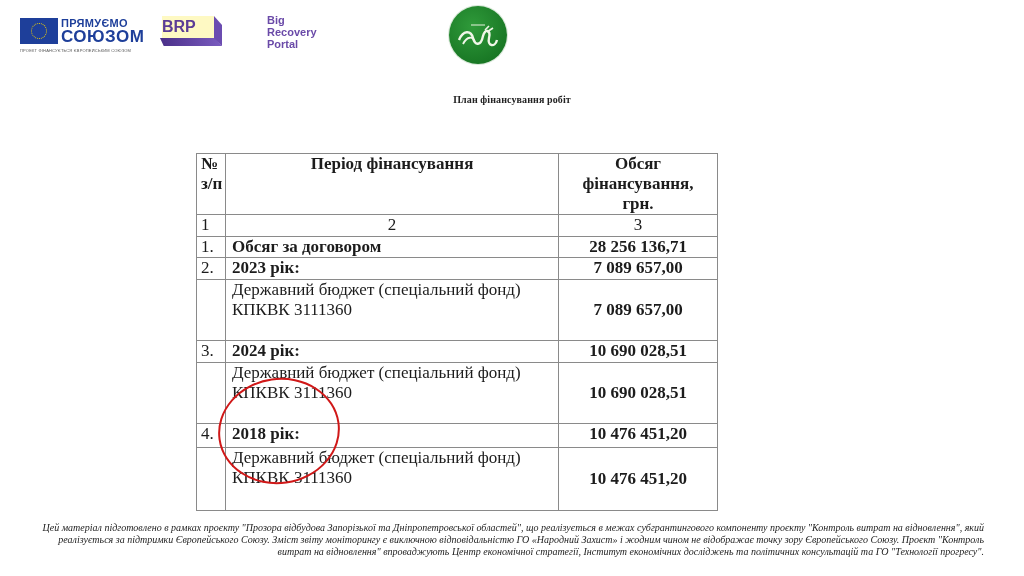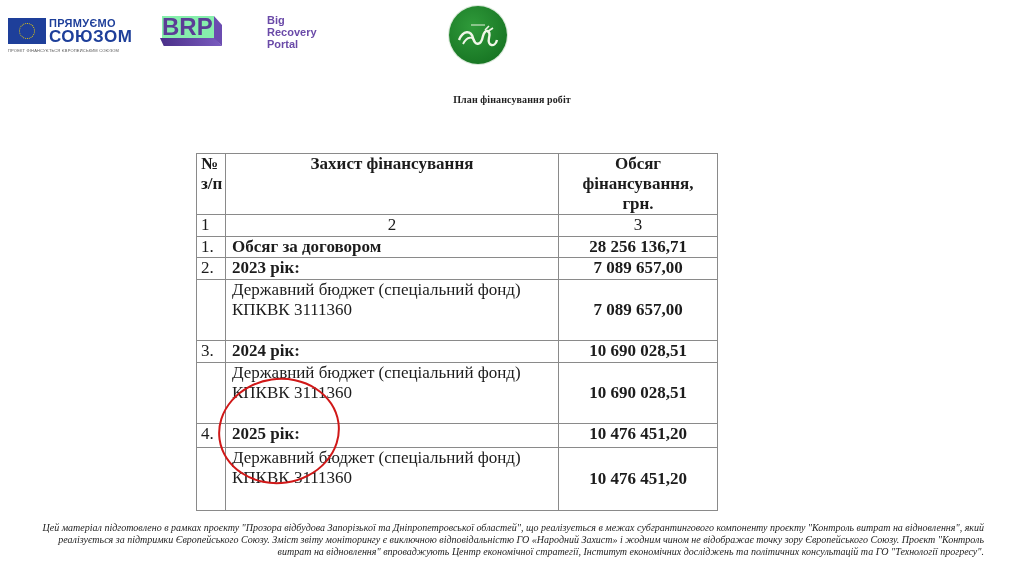--- a/index.html
+++ b/index.html
@@ -3,36 +3,36 @@
 <meta charset="utf-8">
 <style>
   html, body { margin: 0; padding: 0; }
   body {
     width: 1024px; height: 576px; background: #ffffff; position: relative; overflow: hidden;
     font-family: "Liberation Serif", serif; color: #1a1a1a;
   }
   .logos { position: absolute; top: 0; left: 0; width: 1024px; height: 70px; }
 
   
-  .logo-eu { position: absolute; left: 8px; top: 18px; width: 110px; height: 38px; }
+  .logo-eu { position: absolute; left: 20px; top: 18px; width: 110px; height: 38px; }
   .eu-flag { position: absolute; left: 0; top: 0; width: 38px; height: 26px; background: #1e3f9a; }
   .eu-flag .ring { position: absolute; left: 11px; top: 5px; width: 16px; height: 16px; border-radius: 50%;
     border: 1px dotted #f5d400; box-sizing: border-box; }
   .eu-text1 { position: absolute; left: 41px; top: -1px; font-family: "Liberation Sans", sans-serif; font-weight: bold;
     font-size: 11px; color: #1e3f9a; letter-spacing: 0.3px; }
   .eu-text2 { position: absolute; left: 41px; top: 9px; font-family: "Liberation Sans", sans-serif; font-weight: bold;
     font-size: 17px; color: #1e3f9a; letter-spacing: 0.5px; }
   .eu-sub { position: absolute; left: 0; top: 30px; font-family: "Liberation Sans", sans-serif; font-size: 4px;
     color: #555; white-space: nowrap; letter-spacing: 0.2px; }
 
   
   .logo-brp { position: absolute; left: 160px; top: 14px; width: 140px; height: 40px; }
   .brp-box { position: absolute; left: 0; top: 2px; width: 60px; height: 30px; }
-  .brp-box .front { position: absolute; left: 2px; top: 0; width: 52px; height: 22px; background: #86efac;
-    font-family: "Liberation Sans", sans-serif; font-weight: bold; font-size: 24px; color: #5b3d96; line-height: 22px; }
+  .brp-box .front { position: absolute; left: 2px; top: 0; width: 52px; height: 22px; background: #fef9c3;
+    font-family: "Liberation Sans", sans-serif; font-weight: bold; font-size: 16px; color: #5b3d96; line-height: 22px; }
   .brp-box .base { position: absolute; left: 0; top: 22px; width: 62px; height: 8px;
     background: linear-gradient(90deg, #4a2f88, #7a5cc0); clip-path: polygon(0 0, 88% 0, 100% 100%, 6% 100%); }
   .brp-box .side { position: absolute; left: 54px; top: 0; width: 8px; height: 30px; background: #6b4cb0;
     clip-path: polygon(0 0, 100% 30%, 100% 100%, 0 75%); }
   .brp-text { position: absolute; left: 74px; top: 0; font-family: "Liberation Sans", sans-serif; font-weight: bold;
     font-size: 11px; line-height: 12px; color: #6a4aa8; margin-left: 33px; }
 
   
   .logo-ied { position: absolute; left: 322px; top: 14px; width: 100px; height: 36px; }
   .ied-tri { position: absolute; left: 0; top: 0; width: 34px; height: 32px; }
@@ -101,21 +101,21 @@
     </svg>
   </div>
 </div>
 
 <div class="doc-title">План фінансування робіт</div>
 
 <table class="plan">
   <tbody>
       <tr class="head" style="height:44px;">
     <td class="c1">№ з/п</td>
-    <td class="c2">Захист фінансування</td>
+    <td class="c2">Період фінансування</td>
     <td class="c3">Обсяг фінансування, грн.</td>
   </tr>
   <tr style="height:22px;">
     <td class="c1">1</td>
     <td class="c2" style="text-align:center">2</td>
     <td class="c3">3</td>
   </tr>
   <tr style="height:20px;">
     <td class="c1">1.</td>
     <td class="c2 bold">Обсяг за договором</td>
@@ -142,21 +142,21 @@
   <tr style="height:61px;">
     <td class="c1"></td>
     <td class="c2">
       <div>Державний бюджет (спеціальний фонд)</div>
       <div>КПКВК 3111360</div>
     </td>
     <td class="c3 num-mid">10 690 028,51</td>
   </tr>
   <tr style="height:24px;">
     <td class="c1">4.</td>
-    <td class="c2 bold">2025 рік:</td>
+    <td class="c2 bold">2018 рік:</td>
     <td class="c3 bold">10 476 451,20</td>
   </tr>
   <tr style="height:63px;">
     <td class="c1"></td>
     <td class="c2">
       <div>Державний бюджет (спеціальний фонд)</div>
       <div>КПКВК 3111360</div>
     </td>
     <td class="c3 num-mid">10 476 451,20</td>
   </tr>

